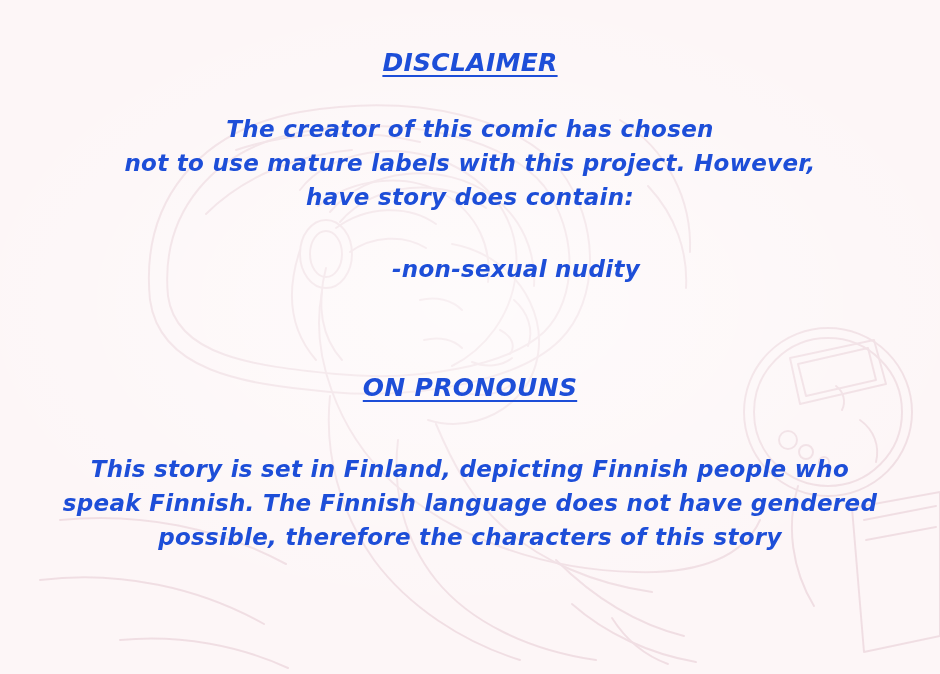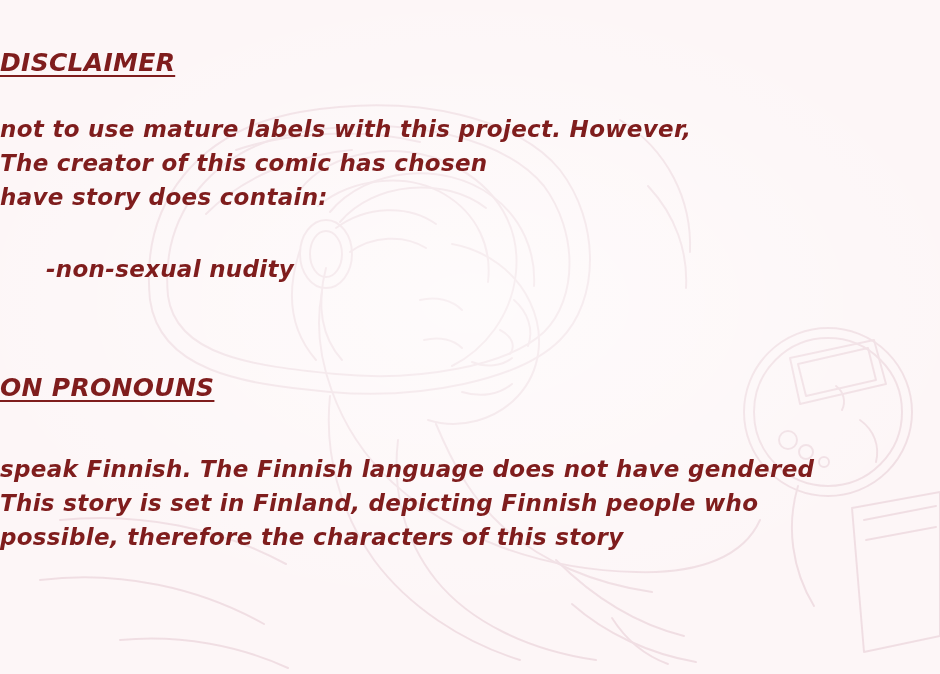--- a/index.html
+++ b/index.html
@@ -29,21 +29,22 @@
   #vignette {
     position: absolute;
     inset: 0;
     background:
       radial-gradient(ellipse 70% 60% at 50% 45%, rgba(255,255,255,0.55) 0%, rgba(255,255,255,0.25) 45%, rgba(255,255,255,0.0) 80%);
     pointer-events: none;
   }
   #text-layer {
     position: absolute;
     inset: 0;
-    color: #7f1d1d;
+    color: #1d4ed8;
+    text-align: center;
   }
   .block {
     position: absolute;
     width: 100%;
     left: 0;
     font-style: italic;
     font-weight: 700;
     letter-spacing: 0.3px;
   }
   .heading {
@@ -130,29 +131,29 @@
     </g>
   </svg>
 
   <div id="vignette"></div>
 
   <div id="text-layer">
 
     <div class="block heading" id="disclaimer-heading">DISCLAIMER</div>
 
     <div class="block para para-lines" id="disclaimer-body">
+      <div>The creator of this comic has chosen</div>
       <div>not to use mature labels with this project. However,</div>
-      <div>The creator of this comic has chosen</div>
       <div>have story does contain:</div>
     </div>
 
     <div class="block para" id="contains-item">-non-sexual nudity</div>
 
     <div class="block heading" id="pronouns-heading">ON PRONOUNS</div>
 
     <div class="block para para-lines" id="pronouns-body">
+      <div>This story is set in Finland, depicting Finnish people who</div>
       <div>speak Finnish. The Finnish language does not have gendered</div>
-      <div>This story is set in Finland, depicting Finnish people who</div>
       <div>possible, therefore the characters of this story</div>
     </div>
 
   </div>
 </div>
 
 </body></html>

